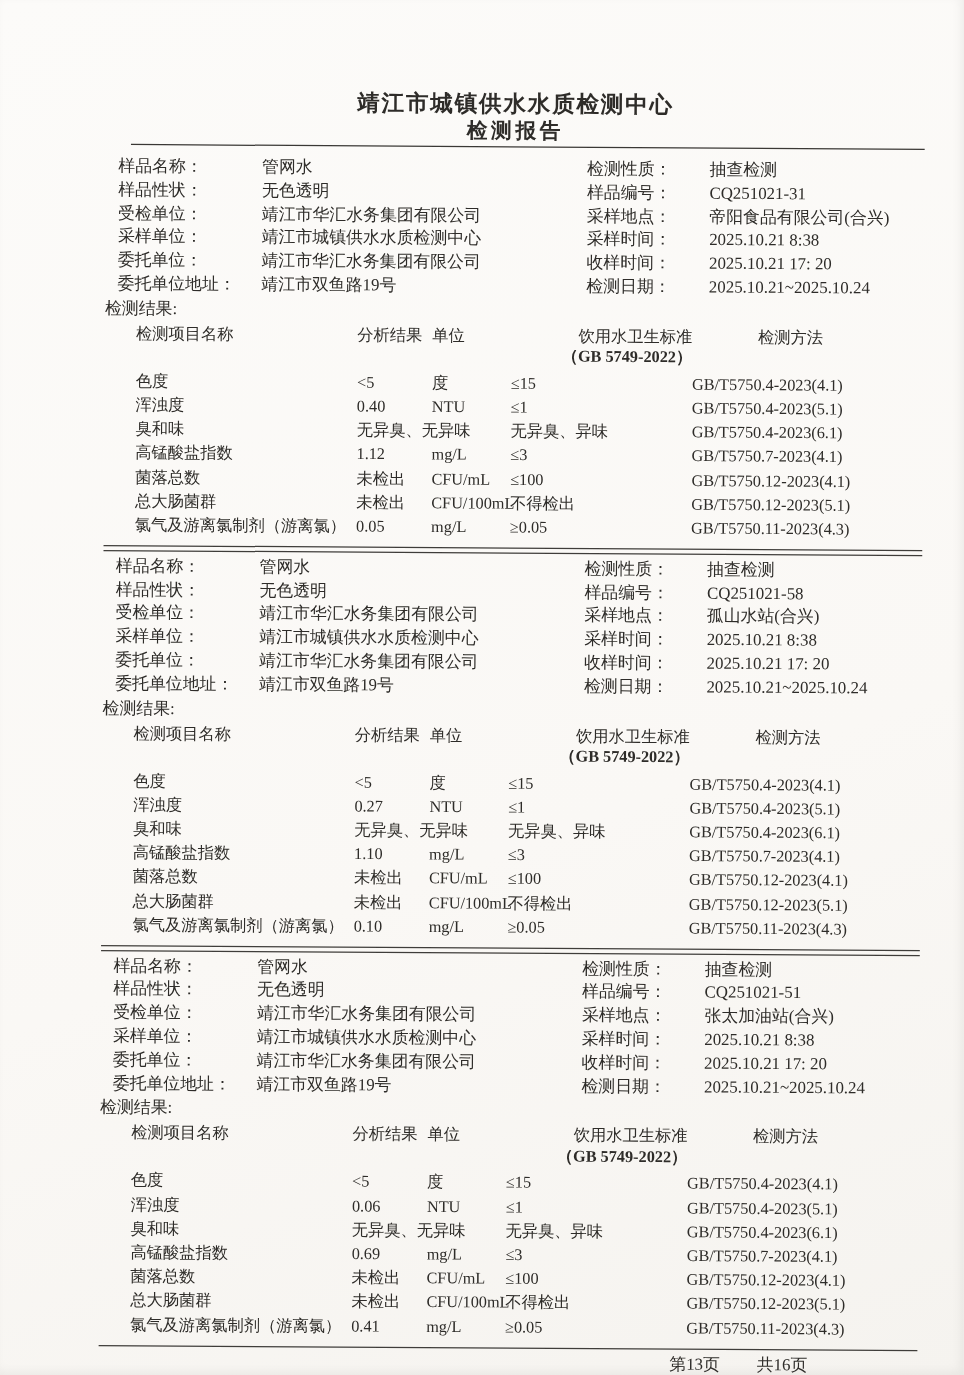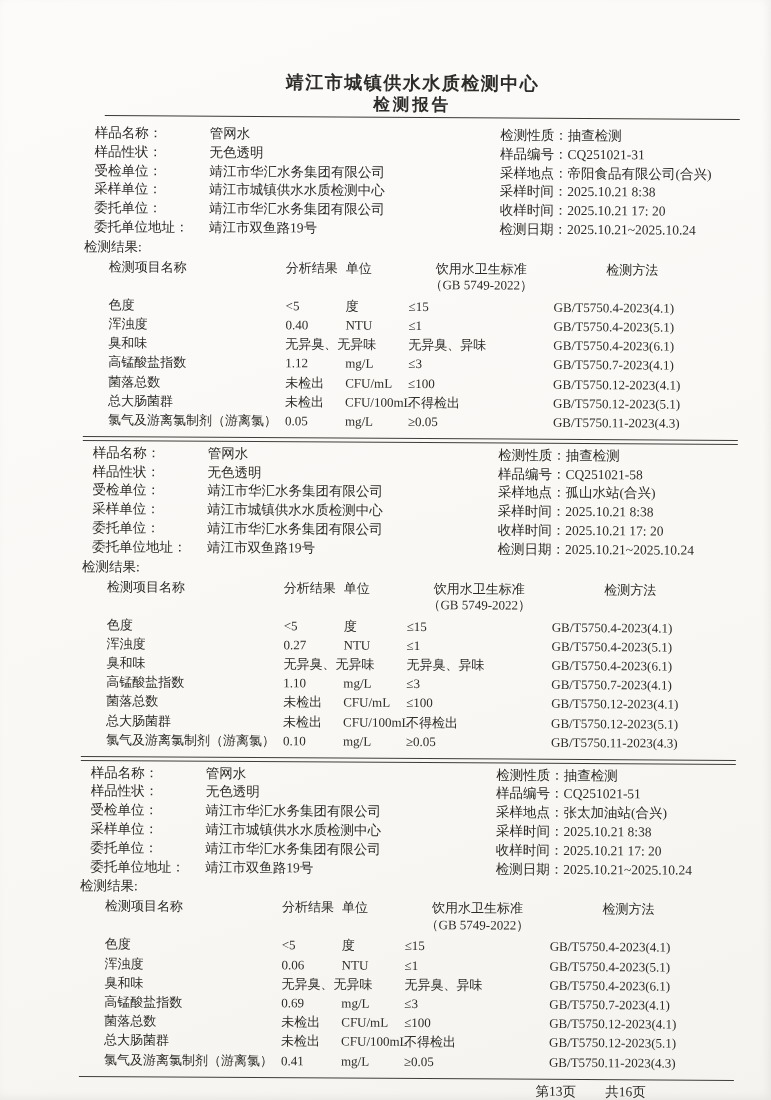--- a/index.html
+++ b/index.html
@@ -44,35 +44,35 @@
   .report-section:last-child::after{
     content:"";display:block;
     border-top:1.4px solid #3f3d3a;
     margin-top:7px;
   }
   .info{display:flex;font-size:13.5px;}
   .info-left{width:385px;padding-left:10px;box-sizing:border-box;}
   .info-right{flex:1;}
   .info-row{display:flex;line-height:18.8px;white-space:nowrap;}
   .info-left .lbl{width:115px;flex:0 0 115px;}
-  .info-right .lbl{width:98px;flex:0 0 98px;text-align:right;}
+  .info-right .lbl{width:98px;flex:0 0 98px;}
   .results-label{font-size:13.5px;line-height:17px;margin-top:1px;}
   
   .rtable{font-size:13px;margin-top:4px;}
   .trow{
     display:grid;
     grid-template-columns:177px 60px 63px 145px 1fr;
     padding-left:25px;
     line-height:19.2px;
   }
   .trow > div{white-space:nowrap;overflow:visible;}
   .thead{line-height:16.5px;margin-bottom:3px;}
-  .thead .standard{text-align:center;}
+  .thead .standard{text-align:right;}
   .thead .method{text-align:center;padding-right:28px;}
-  .std2{line-height:16.5px;}
+  .std2{line-height:16.5px;font-weight:bold;}
   
   .page-footer{
     text-align:right;
     padding-right:88px;
     font-size:13.5px;
     line-height:20px;
     margin-top:2px;
   }
   .page-footer span{margin-left:26px;}
 </style>

